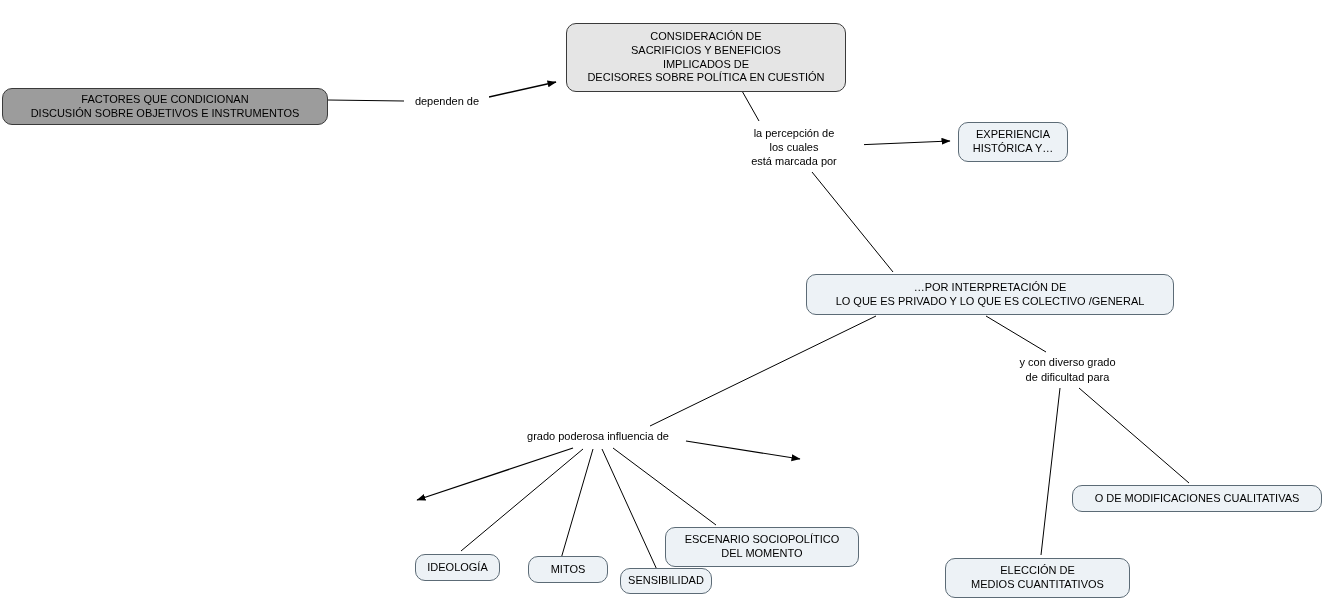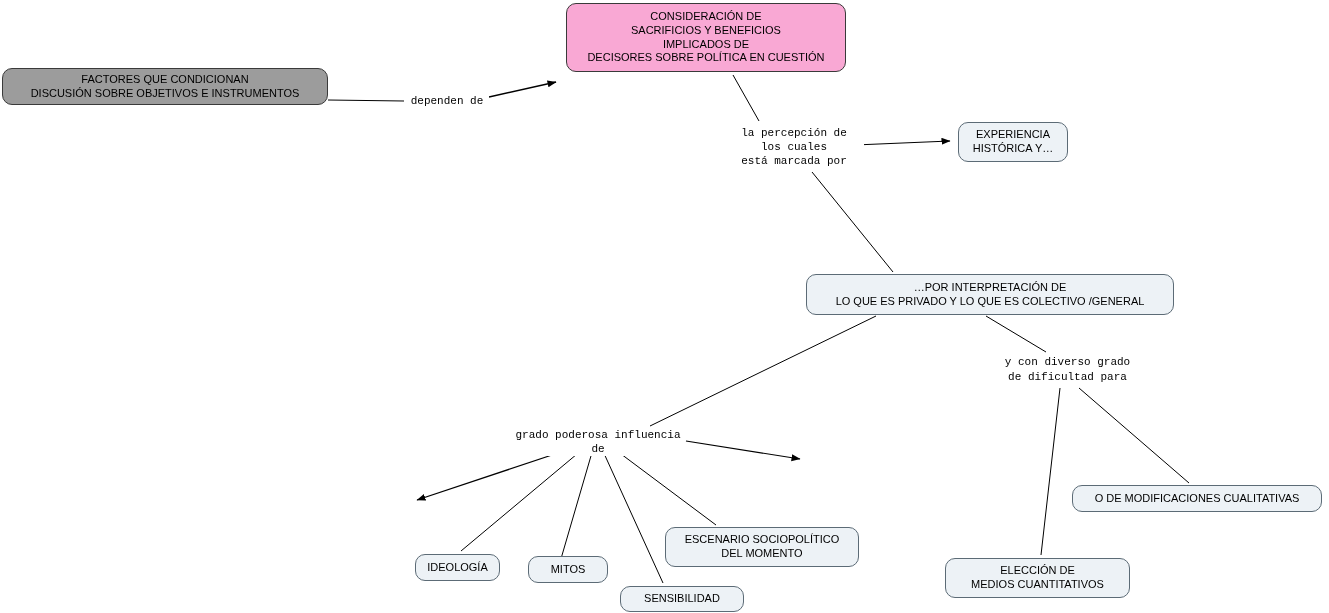--- a/index.html
+++ b/index.html
@@ -17,32 +17,31 @@
     display:flex;align-items:center;justify-content:center;
     text-align:center;
     white-space:pre-line;
     font-size:11px;line-height:1.25;color:#000;
     background:#edf2f6;
     border:1px solid #5c6b76;
     border-radius:10px;
     padding:2px 6px;
     z-index:2;
   }
-  .node.highlight{background:#f9a8d4;border-color:#3a3a3a;}
+  .node.highlight{background:#e5e5e5;border-color:#3a3a3a;margin-top:20px;}
   .node.gray{background:#9c9c9c;border-color:#3a3a3a;}
   .link-label{
     position:absolute;
     box-sizing:border-box;
     display:flex;align-items:center;justify-content:center;
     text-align:center;
     white-space:pre-line;
     font-size:11px;line-height:1.28;color:#000;
     background:#ffffff;
     z-index:2;
-    font-family:Liberation Mono, monospace;
   }
 </style>
 </head>
 <body>
 
 <div class="canvas">
 
   <svg class="edges" width="1329" height="613" viewBox="0 0 1329 613" xmlns="http://www.w3.org/2000/svg">
     <defs>
       <marker id="arrow" markerWidth="10" markerHeight="8" refX="8.5" refY="3.5" orient="auto" markerUnits="userSpaceOnUse">
@@ -59,41 +58,41 @@
     <line x1="686" y1="441" x2="800" y2="459" stroke="#000" stroke-width="1.2" marker-end="url(#arrow)"></line>
     <line x1="573" y1="448" x2="417" y2="500" stroke="#000" stroke-width="1.2" marker-end="url(#arrow)"></line>
     <line x1="583" y1="449" x2="461" y2="551" stroke="#000" stroke-width="1"></line>
     <line x1="593" y1="449" x2="558" y2="569" stroke="#000" stroke-width="1"></line>
     <line x1="602" y1="449" x2="663" y2="583" stroke="#000" stroke-width="1"></line>
     <line x1="613" y1="448" x2="716" y2="525" stroke="#000" stroke-width="1"></line>
     <line x1="1060" y1="388" x2="1041" y2="555" stroke="#000" stroke-width="1"></line>
     <line x1="1079" y1="388" x2="1189" y2="483" stroke="#000" stroke-width="1"></line>
   </svg>
 
-  <div class="node gray" style="left:2px;top:68px;width:326px;min-height:37px">FACTORES QUE CONDICIONAN
+  <div class="node gray" style="left:2px;top:88px;width:326px;min-height:37px">FACTORES QUE CONDICIONAN
 DISCUSIÓN SOBRE OBJETIVOS E INSTRUMENTOS</div>
 
   <div class="node highlight" style="left:566px;top:3px;width:280px;min-height:69px">CONSIDERACIÓN DE
 SACRIFICIOS Y BENEFICIOS
 IMPLICADOS DE
 DECISORES SOBRE POLÍTICA EN CUESTIÓN</div>
 
   <div class="node" style="left:806px;top:274px;width:368px;min-height:41px">…POR INTERPRETACIÓN DE
 LO QUE ES PRIVADO Y LO QUE ES COLECTIVO /GENERAL</div>
 
   <div class="node" style="left:958px;top:122px;width:110px;min-height:40px">EXPERIENCIA
 HISTÓRICA Y…</div>
 
 
 
   <div class="node" style="left:415px;top:554px;width:85px;min-height:27px">IDEOLOGÍA</div>
 
   <div class="node" style="left:528px;top:556px;width:80px;min-height:27px">MITOS</div>
 
-  <div class="node" style="left:620px;top:586px;width:124px;min-height:26px">SENSIBILIDAD</div>
+  <div class="node" style="left:620px;top:568px;width:92px;min-height:26px">SENSIBILIDAD</div>
 
   <div class="node" style="left:665px;top:527px;width:194px;min-height:40px">ESCENARIO SOCIOPOLÍTICO
 DEL MOMENTO</div>
 
   <div class="node" style="left:1072px;top:485px;width:250px;min-height:27px">O DE MODIFICACIONES CUALITATIVAS</div>
 
   <div class="node" style="left:945px;top:558px;width:185px;min-height:40px">ELECCIÓN DE
 MEDIOS CUANTITATIVOS</div>
 
   <div class="link-label" style="left:405px;top:93px;width:84px;min-height:16px">dependen de</div>

